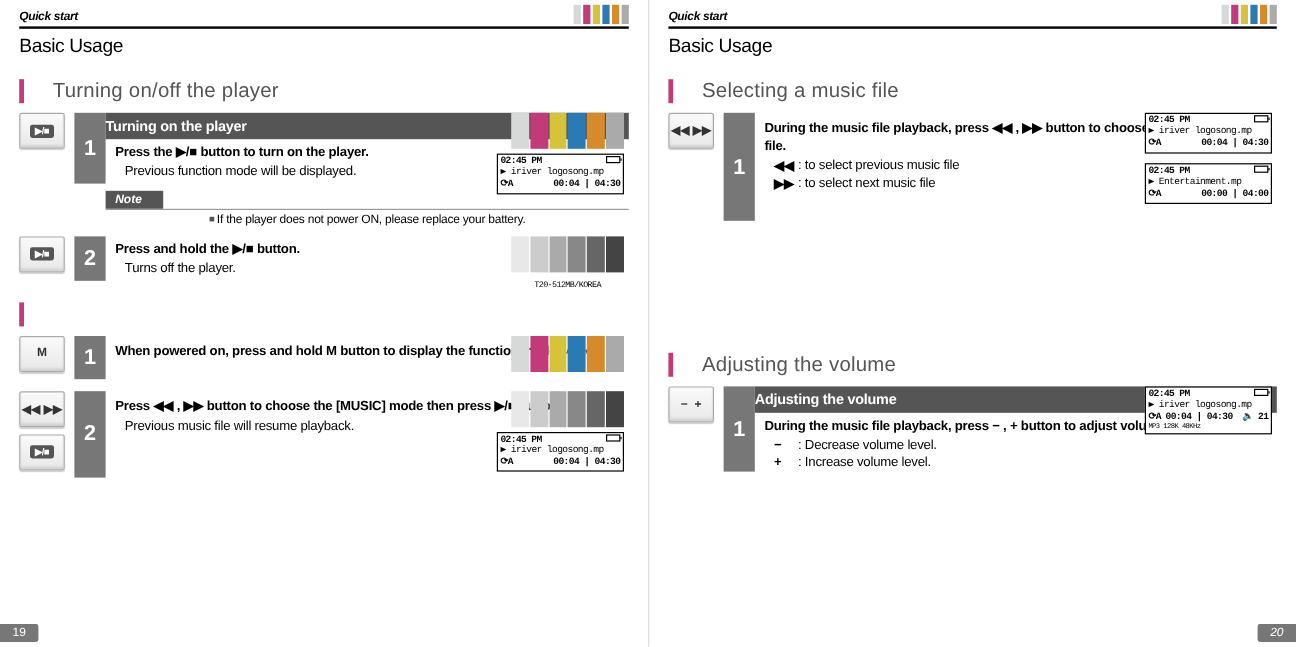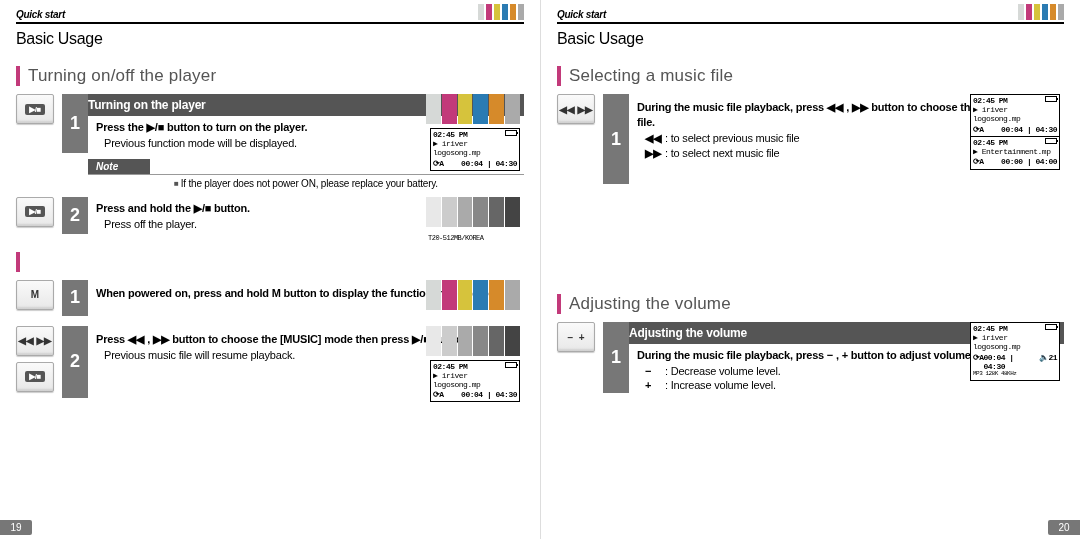--- a/index.html
+++ b/index.html
@@ -47,20 +47,21 @@
     font-size: 16px;
     letter-spacing: -0.3px;
     margin-top: 6px;
   }
 
   .section-title {
     display: flex;
     align-items: center;
     margin-top: 18px;
     margin-bottom: 8px;
+    gap: 16px;
   }
   .section-bar {
     width: 4px;
     height: 20px;
     background: #c23a7a;
     margin-right: 8px;
   }
   .section-text {
     font-size: 17px;
     color: #555;
@@ -148,21 +149,21 @@
   }
   .step-sub-li .sym { font-weight:bold; width:14px; flex-shrink:0; }
 
   .note-bar {
     background:#555;
     color:#fff;
     font-style: italic;
     font-size: 10px;
     font-weight: bold;
     padding: 2px 8px;
-    width: 62px;
+    width: 48px;
     margin-left: 72px;
   }
   .note-line {
     font-size: 10px;
     margin-left: 72px;
     padding: 3px 0 8px 0;
     border-top: 1px solid #999;
     letter-spacing:-0.2px;
     text-align:center;
   }
@@ -193,47 +194,47 @@
   .grey-block .slice:nth-child(2){background:#ccc;}
   .grey-block .slice:nth-child(3){background:#aaa;}
   .grey-block .slice:nth-child(4){background:#888;}
   .grey-block .slice:nth-child(5){background:#666;}
   .grey-block .slice:nth-child(6){background:#444;}
 
   .lcd {
     position:absolute;
     right:4px;
     top:34px;
-    width: 90px;
+    width: 106px;
     border:1px solid #000;
     background:#fff;
     font-family: "Courier New", monospace;
     font-size: 8px;
     line-height: 1.15;
     padding: 1px 2px 2px 2px;
     letter-spacing:-0.5px;
   }
   .lcd .lcd-top { display:flex; justify-content:space-between; font-weight:bold; }
   .lcd .lcd-bottom { display:flex; justify-content:space-between; font-weight:bold; margin-top:1px; }
   .lcd .batt { display:inline-block; width:12px; height:6px; border:1px solid #000; position:relative; }
   .lcd .batt::after { content:""; position:absolute; right:-2px; top:1px; width:1px; height:2px; background:#000; }
-  .lcd-text { width:94px; font-size:7px; top:34px; }
+  .lcd-text { width:94px; text-align:center; font-size:7px; top:34px; }
 
   .page-num {
     position:absolute;
     bottom:4px;
     font-size: 10px;
     color:#fff;
     background:#777;
     padding: 2px 0;
     width: 32px;
     text-align:center;
   }
   .page-num.left { left:0; border-radius: 0 2px 2px 0;}
-  .page-num.right { right:0; border-radius: 2px 0 0 2px;}
+  .page-num.right { right:0; border-radius: 2px 0 0 2px; font-style: italic;}
 </style>
 </head>
 <body>
 
 <div class="pages">
 
   <div class="page">
     <div class="top-header">
       <div class="quick-start">Quick start</div>
       <div class="header-swatches">
@@ -290,21 +291,21 @@
 
     <div class="step-row">
       <div class="step-icon-col">
         <div class="key-box">
             <span class="key-label">▶/■</span>
           </div>
       </div>
       <div class="num-box">2</div>
       <div class="step-body">
         <div class="step-text">Press and hold the  ▶/■  button.</div>
-        <div class="step-sub">Press off the player.</div>
+        <div class="step-sub">Turns off the player.</div>
       </div>
       <div class="swatch-block grey-block">
           <div class="slice"></div>
           <div class="slice"></div>
           <div class="slice"></div>
           <div class="slice"></div>
           <div class="slice"></div>
           <div class="slice"></div>
         </div>
       <div class="lcd lcd-text" style="border:none;top:36px;font-size:7px;">T20-512MB/KOREA</div>

